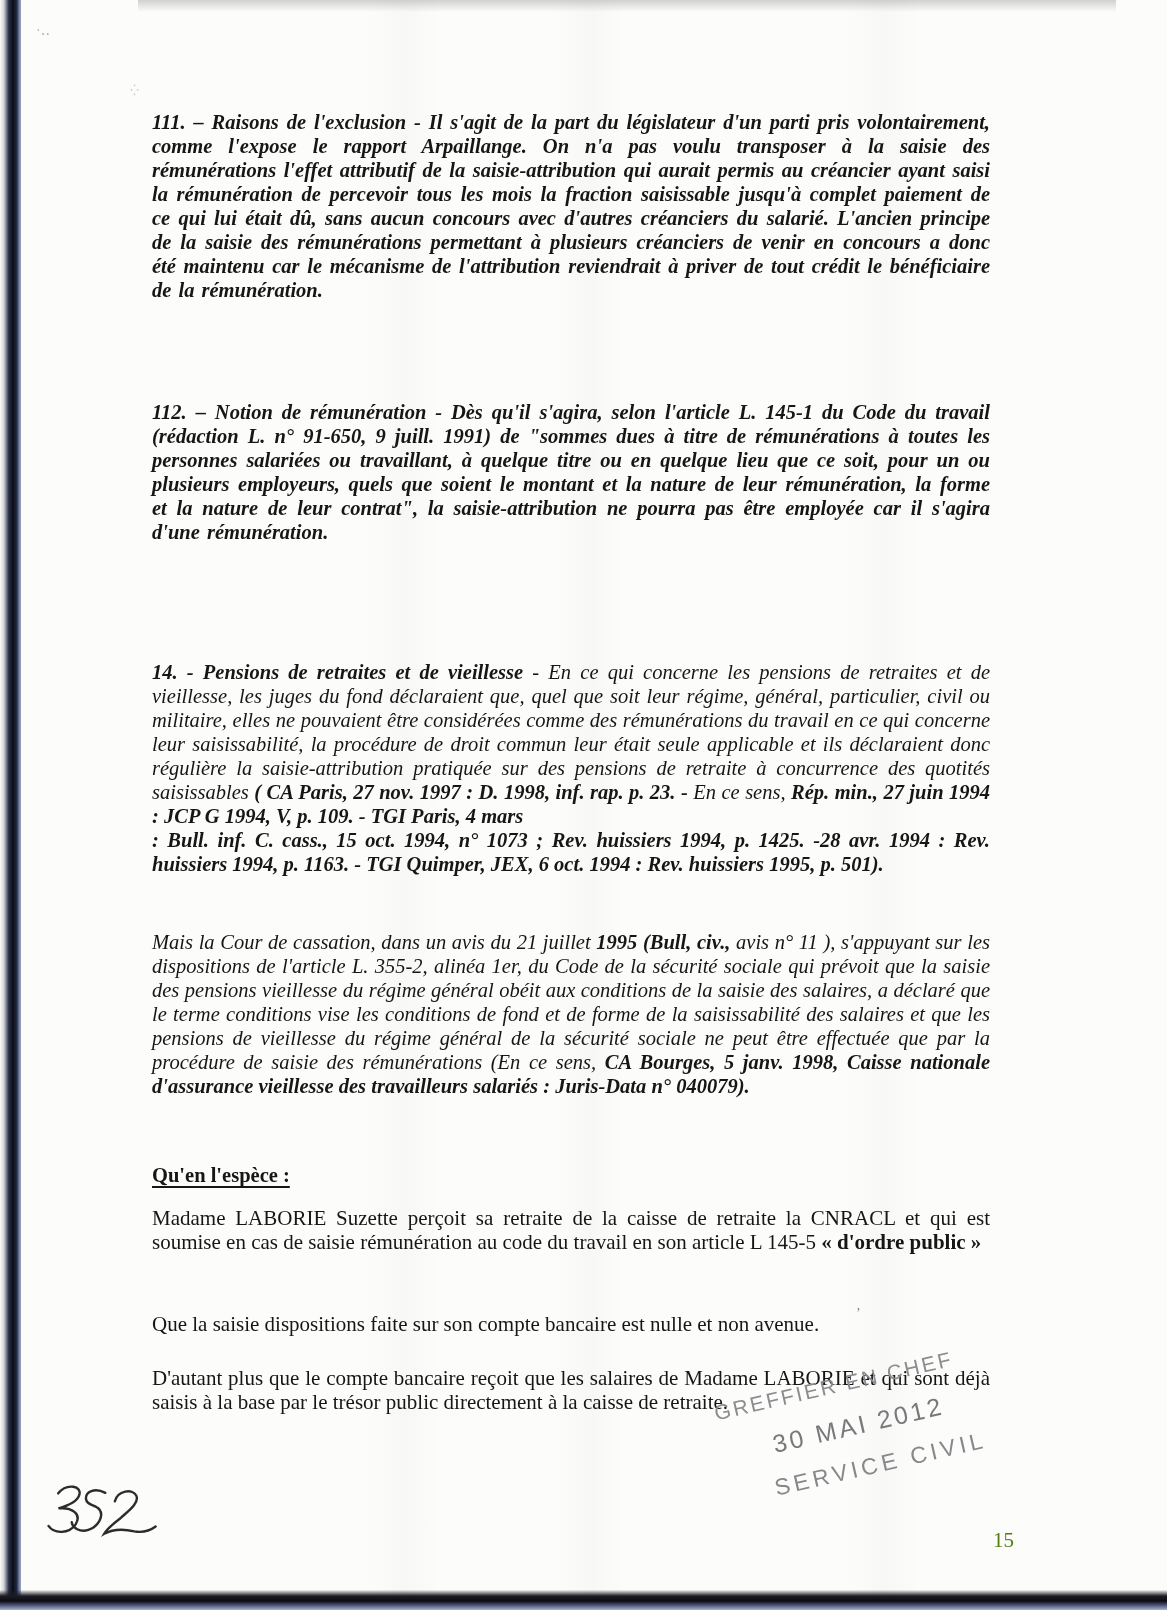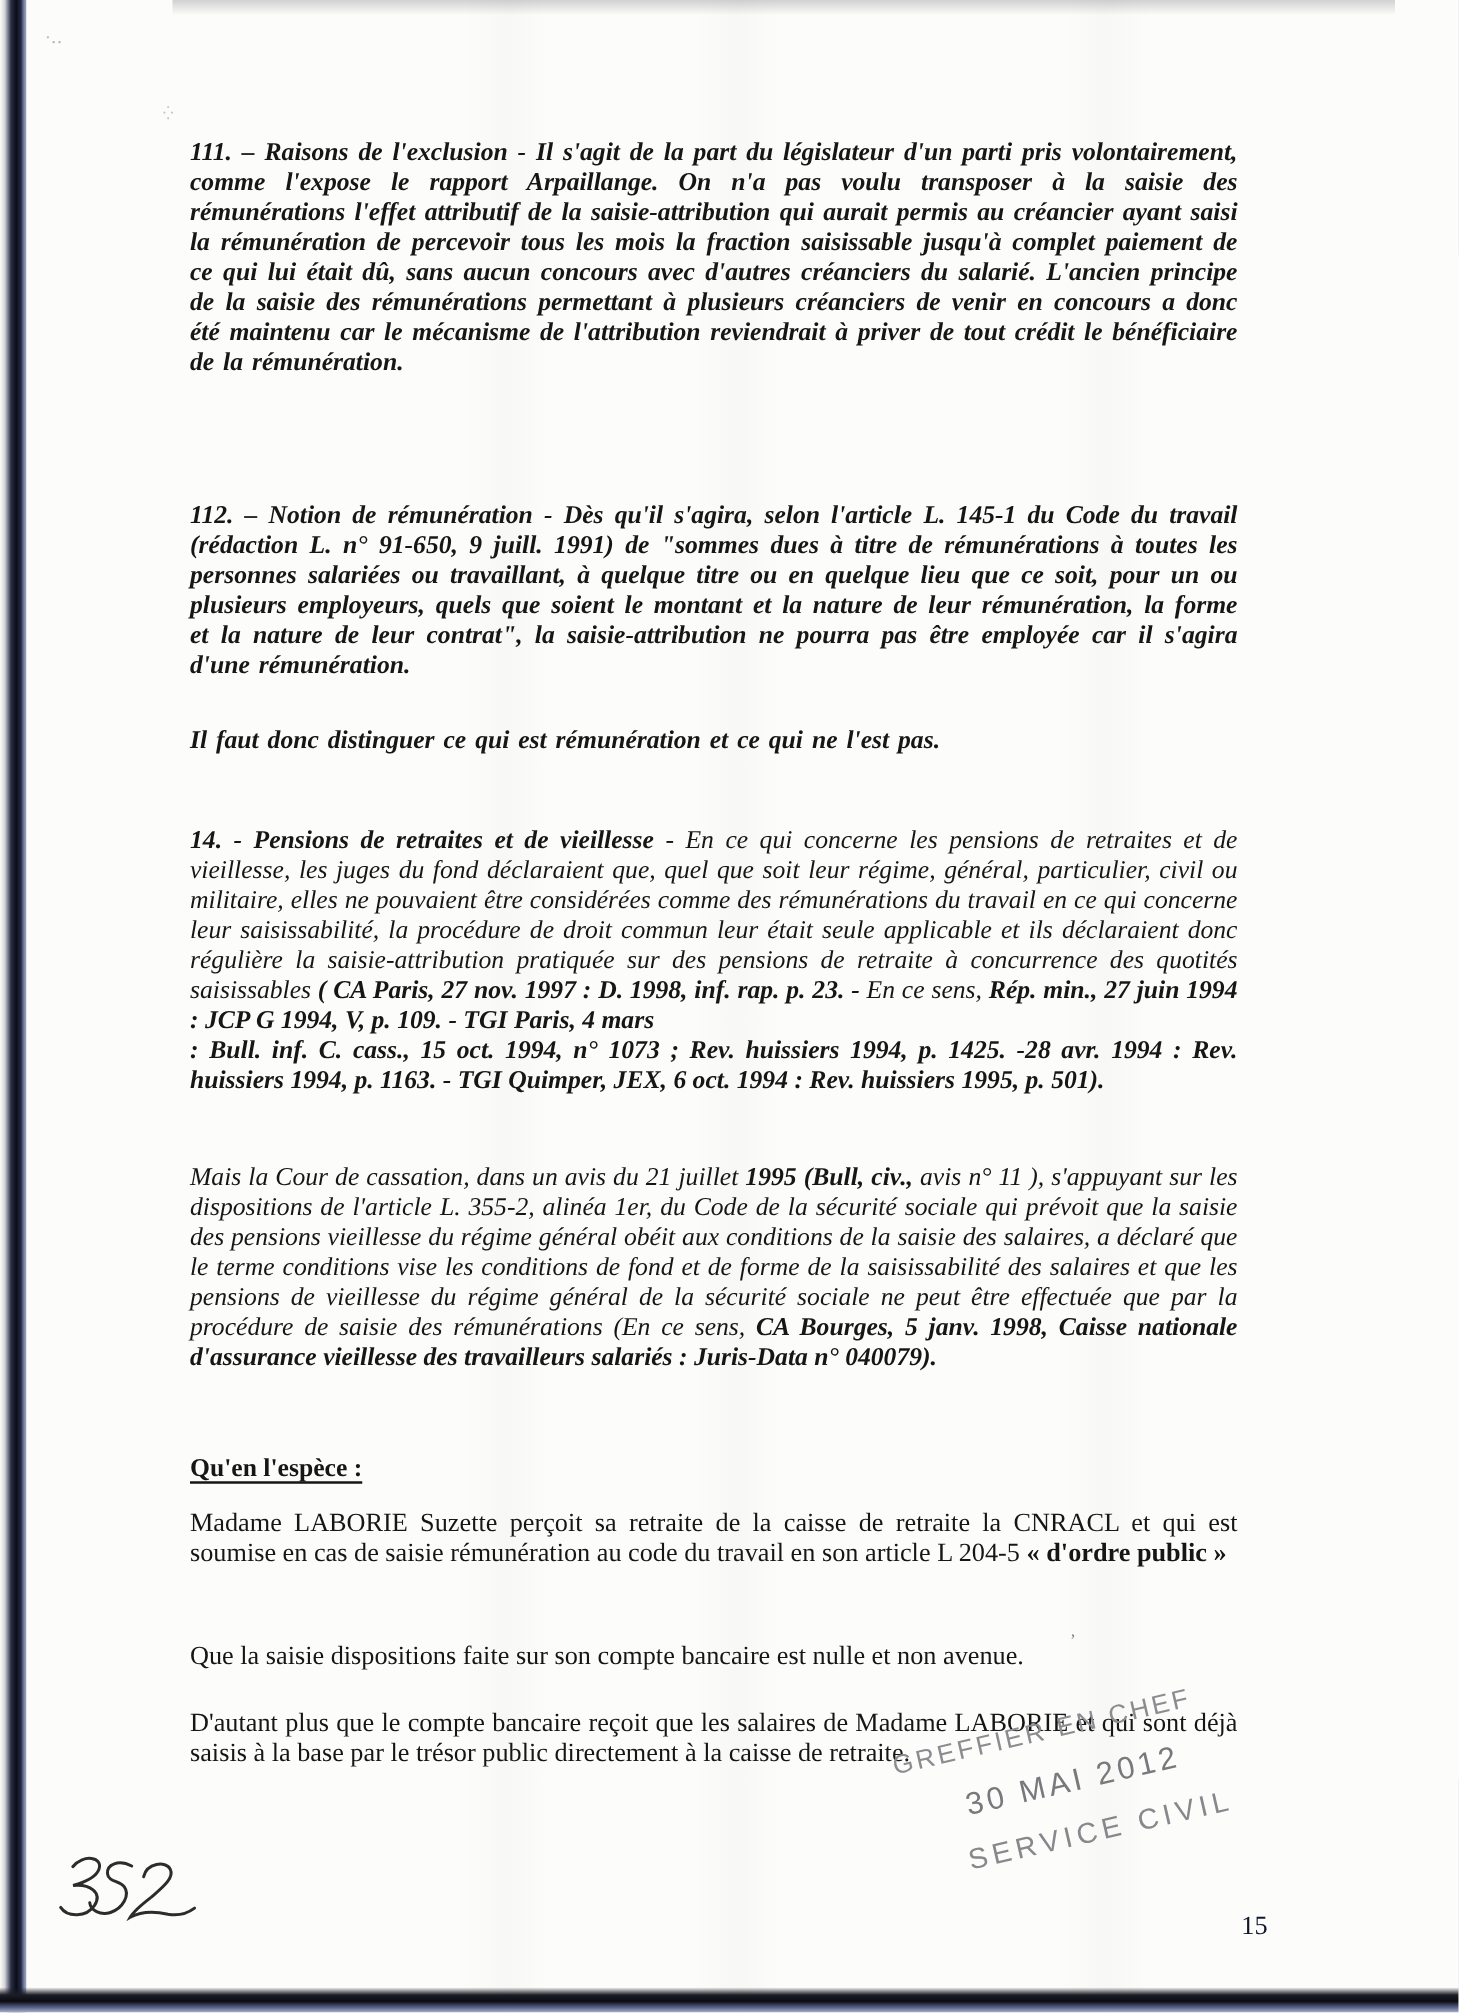--- a/index.html
+++ b/index.html
@@ -63,50 +63,49 @@
   .stamp-l2 { font-size: 25px; letter-spacing: 3px;   color: #78787d; margin: 17px 0 0 50px; }
   .stamp-l3 { font-size: 23px; letter-spacing: 4px;   color: #87878c; margin: 15px 0 0 42px; }
   
   .handwritten {
     position: absolute; left: 44px; top: 1480px;
     transform: rotate(3deg);
   }
   
   .page-number {
     position: absolute; left: 993px; top: 1528px;
-    font-size: 21px; color: #0f172a;
+    font-size: 21px; color: #4d7c0f;
   }
 </style>
 </head>
 <body>
 
 <div id="scan-page">
 
   <div class="edge-top-noise"></div>
   <div class="scan-streak" style="left:370px;"></div>
   <div class="scan-streak" style="left:555px;"></div>
   <div class="scan-streak" style="left:850px;"></div>
   <span class="speck" style="left:36px; top:22px; opacity:.5;">·‥</span>
   <span class="speck" style="left:130px; top:80px; opacity:.35;">⁛</span>
   <span class="speck" style="left:856px; top:1306px; opacity:.8;">’</span>
 
   <p class="tblock bold-italic" style="top:110px; margin:0;">111. – Raisons de l'exclusion - Il s'agit de la part du législateur d'un parti pris volontairement, comme l'expose le rapport Arpaillange. On n'a pas voulu transposer à la saisie des rémunérations l'effet attributif de la saisie-attribution qui aurait permis au créancier ayant saisi la rémunération de percevoir tous les mois la fraction saisissable jusqu'à complet paiement de ce qui lui était dû, sans aucun concours avec d'autres créanciers du salarié. L'ancien principe de la saisie des rémunérations permettant à plusieurs créanciers de venir en concours a donc été maintenu car le mécanisme de l'attribution reviendrait à priver de tout crédit le bénéficiaire de la rémunération.</p>
 
 
   <p class="tblock bold-italic" style="top:400px; margin:0;">112. – Notion de rémunération - Dès qu'il s'agira, selon l'article L. 145-1 du Code du travail (rédaction L. n° 91-650, 9 juill. 1991) de "sommes dues à titre de rémunérations à toutes les personnes salariées ou travaillant, à quelque titre ou en quelque lieu que ce soit, pour un ou plusieurs employeurs, quels que soient le montant et la nature de leur rémunération, la forme et la nature de leur contrat", la saisie-attribution ne pourra pas être employée car il s'agira d'une rémunération.</p>
 
-  <p class="tblock bold-italic" style="top:580px; margin:0;">Il faut donc distinguer ce qui est rémunération et ce qui ne l'est pas.</p>
 
   <p class="tblock italic" style="top:660px; margin:0;"><span class="seg-bold">14. - Pensions de retraites et de vieillesse</span><span> - En ce qui concerne les pensions de retraites et de vieillesse, les juges du fond déclaraient que, quel que soit leur régime, général, particulier, civil ou militaire, elles ne pouvaient être considérées comme des rémunérations du travail en ce qui concerne leur saisissabilité, la procédure de droit commun leur était seule applicable et ils déclaraient donc régulière la saisie-attribution pratiquée sur des pensions de retraite à concurrence des quotités saisissables </span><span class="seg-bold">( CA Paris, 27 nov. 1997 : D. 1998, inf. rap. p. 23. - </span><span>En ce sens, </span><span class="seg-bold">Rép. min., 27 juin 1994 : JCP G 1994, V, p. 109. - TGI Paris, 4 mars</span><br><span class="seg-bold">: Bull. inf. C. cass., 15 oct. 1994, n° 1073 ; Rev. huissiers 1994, p. 1425. -28 avr. 1994 : Rev. huissiers 1994, p. 1163. - TGI Quimper, JEX, 6 oct. 1994 : Rev. huissiers 1995, p. 501).</span></p>
 
   <p class="tblock italic" style="top:930px; margin:0;"><span>Mais la Cour de cassation, dans un avis du 21 juillet </span><span class="seg-bold">1995 (Bull, civ.,</span><span> avis n° 11 ), s'appuyant sur les dispositions de l'article L. 355-2, alinéa 1er, du Code de la sécurité sociale qui prévoit que la saisie des pensions vieillesse du régime général obéit aux conditions de la saisie des salaires, a déclaré que le terme conditions vise les conditions de fond et de forme de la saisissabilité des salaires et que les pensions de vieillesse du régime général de la sécurité sociale ne peut être effectuée que par la procédure de saisie des rémunérations (En ce sens, </span><span class="seg-bold">CA Bourges, 5 janv. 1998, Caisse nationale d'assurance vieillesse des travailleurs salariés : Juris-Data n° 040079).</span></p>
 
   <div class="heading" style="top:1164px;text-align:center;">Qu'en l'espèce :</div>
 
-  <p class="tblock upright" style="top:1206px; margin:0;"><span>Madame LABORIE Suzette perçoit sa retraite de la caisse de retraite la CNRACL et qui est soumise en cas de saisie rémunération au code du travail en son article L 204-5 </span><span class="seg-bold">« d'ordre public »</span></p>
+  <p class="tblock upright" style="top:1206px; margin:0;"><span>Madame LABORIE Suzette perçoit sa retraite de la caisse de retraite la CNRACL et qui est soumise en cas de saisie rémunération au code du travail en son article L 145-5 </span><span class="seg-bold">« d'ordre public »</span></p>
 
   <p class="tblock upright" style="top:1312px; margin:0;">Que la saisie dispositions faite sur son compte bancaire est nulle et non avenue.</p>
 
   <p class="tblock upright" style="top:1366px; margin:0;">D'autant plus que le compte bancaire reçoit que les salaires de Madame LABORIE et qui sont déjà saisis à la base par le trésor public directement à la caisse de retraite.</p>
 
   <div class="stamp">
     <div class="stamp-l1">GREFFIER EN CHEF</div>
     <div class="stamp-l2">30 MAI 2012</div>
     <div class="stamp-l3">SERVICE CIVIL</div>
   </div>

